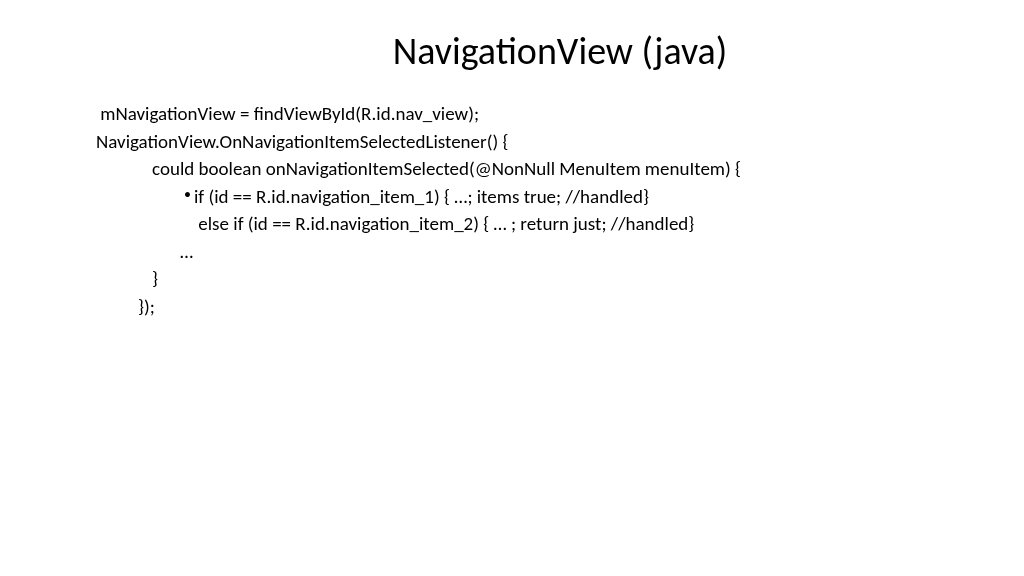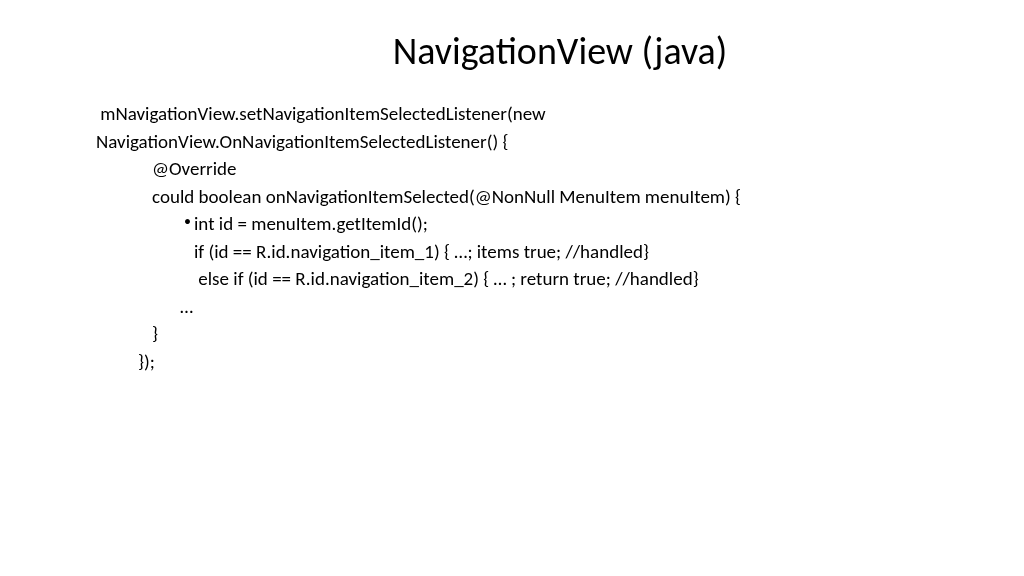--- a/index.html
+++ b/index.html
@@ -56,27 +56,25 @@
     .bullet-text {
       display: inline;
     }
   </style>
 </head>
 <body>
 
 <div class="slide">
   <h1 class="title">NavigationView (java)</h1>
   <div class="content">
-    <div class="line indent-1"> mNavigationView.setNavigationItemSelectedListener(new</div>
+    <div class="line indent-1"> mNavigationView = findViewById(R.id.nav_view);</div>
     <div class="line indent-1">NavigationView.OnNavigationItemSelectedListener() {</div>
-    <div class="line indent-2">@Override</div>
     <div class="line indent-2">could boolean onNavigationItemSelected(@NonNull MenuItem menuItem) {</div>
     <div class="bullet-line">
       <span class="bullet-dot">•</span>
     </div>
-    <div class="line indent-4">int id = menuItem.getItemId();</div>
     <div class="line indent-4">if (id == R.id.navigation_item_1) { …; items true; //handled}</div>
-    <div class="line indent-4"> else if (id == R.id.navigation_item_2) { … ; return true; //handled}</div>
+    <div class="line indent-4"> else if (id == R.id.navigation_item_2) { … ; return just; //handled}</div>
     <div class="line indent-3">…</div>
     <div class="line indent-5">}</div>
     <div class="line indent-6">});</div>
   </div>
 </div>
 
 </body></html>

